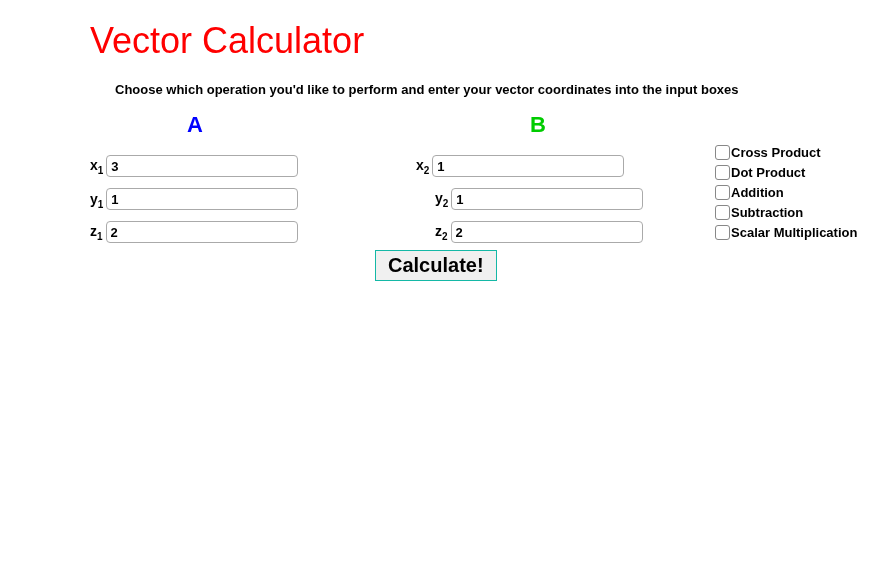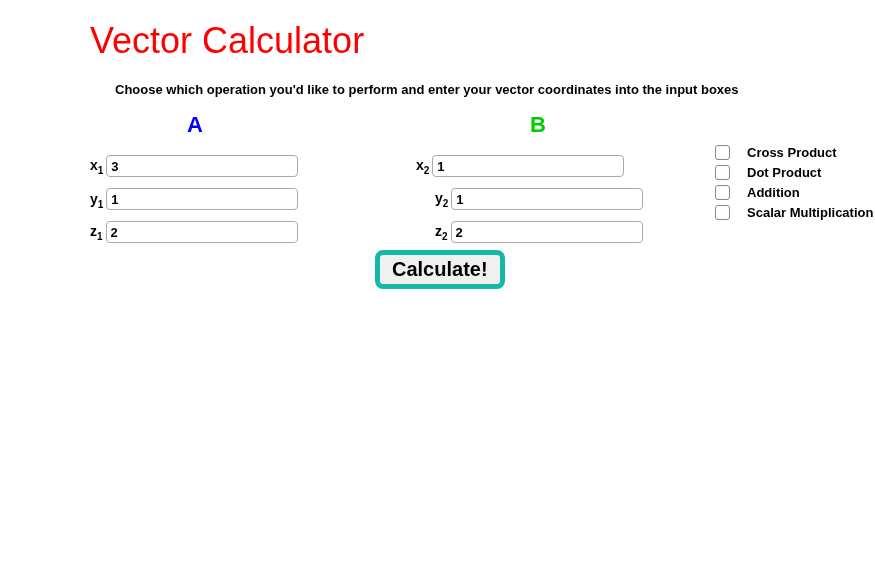--- a/index.html
+++ b/index.html
@@ -79,38 +79,38 @@
     .row-b-y { left: 435px; top: 188px; }
     .row-b-z { left: 435px; top: 221px; }
 
     .calculate-btn {
       position: absolute;
       left: 375px;
       top: 250px;
       font-size: 20px;
       padding: 3px 12px;
       background: #f0f0f0;
-      border: 5px solid #14b8a6;
-      border-radius: 8px;
+      border: 1px solid #14b8a6;
+      border-radius: 0;
       cursor: pointer;
       font-family: Arial, Helvetica, sans-serif;
     }
 
     .ops-panel {
       position: absolute;
       left: 715px;
       top: 145px;
       display: flex;
       flex-direction: column;
       gap: 5px;
     }
     .op-row {
       display: flex;
       align-items: center;
-      gap: 17px;
+      gap: 1px;
     }
     .op-checkbox {
       width: 15px;
       height: 15px;
       border: 1.5px solid #888;
       border-radius: 3px;
       background: #fff;
       cursor: pointer;
       flex-shrink: 0;
     }
@@ -165,15 +165,19 @@
   <div class="op-row">
     <div class="op-checkbox"></div>
     <span class="op-label">Dot Product</span>
   </div>
   <div class="op-row">
     <div class="op-checkbox"></div>
     <span class="op-label">Addition</span>
   </div>
   <div class="op-row">
     <div class="op-checkbox"></div>
+    <span class="op-label">Subtraction</span>
+  </div>
+  <div class="op-row">
+    <div class="op-checkbox"></div>
     <span class="op-label">Scalar Multiplication</span>
   </div>
 </div>
 
 </body></html>

